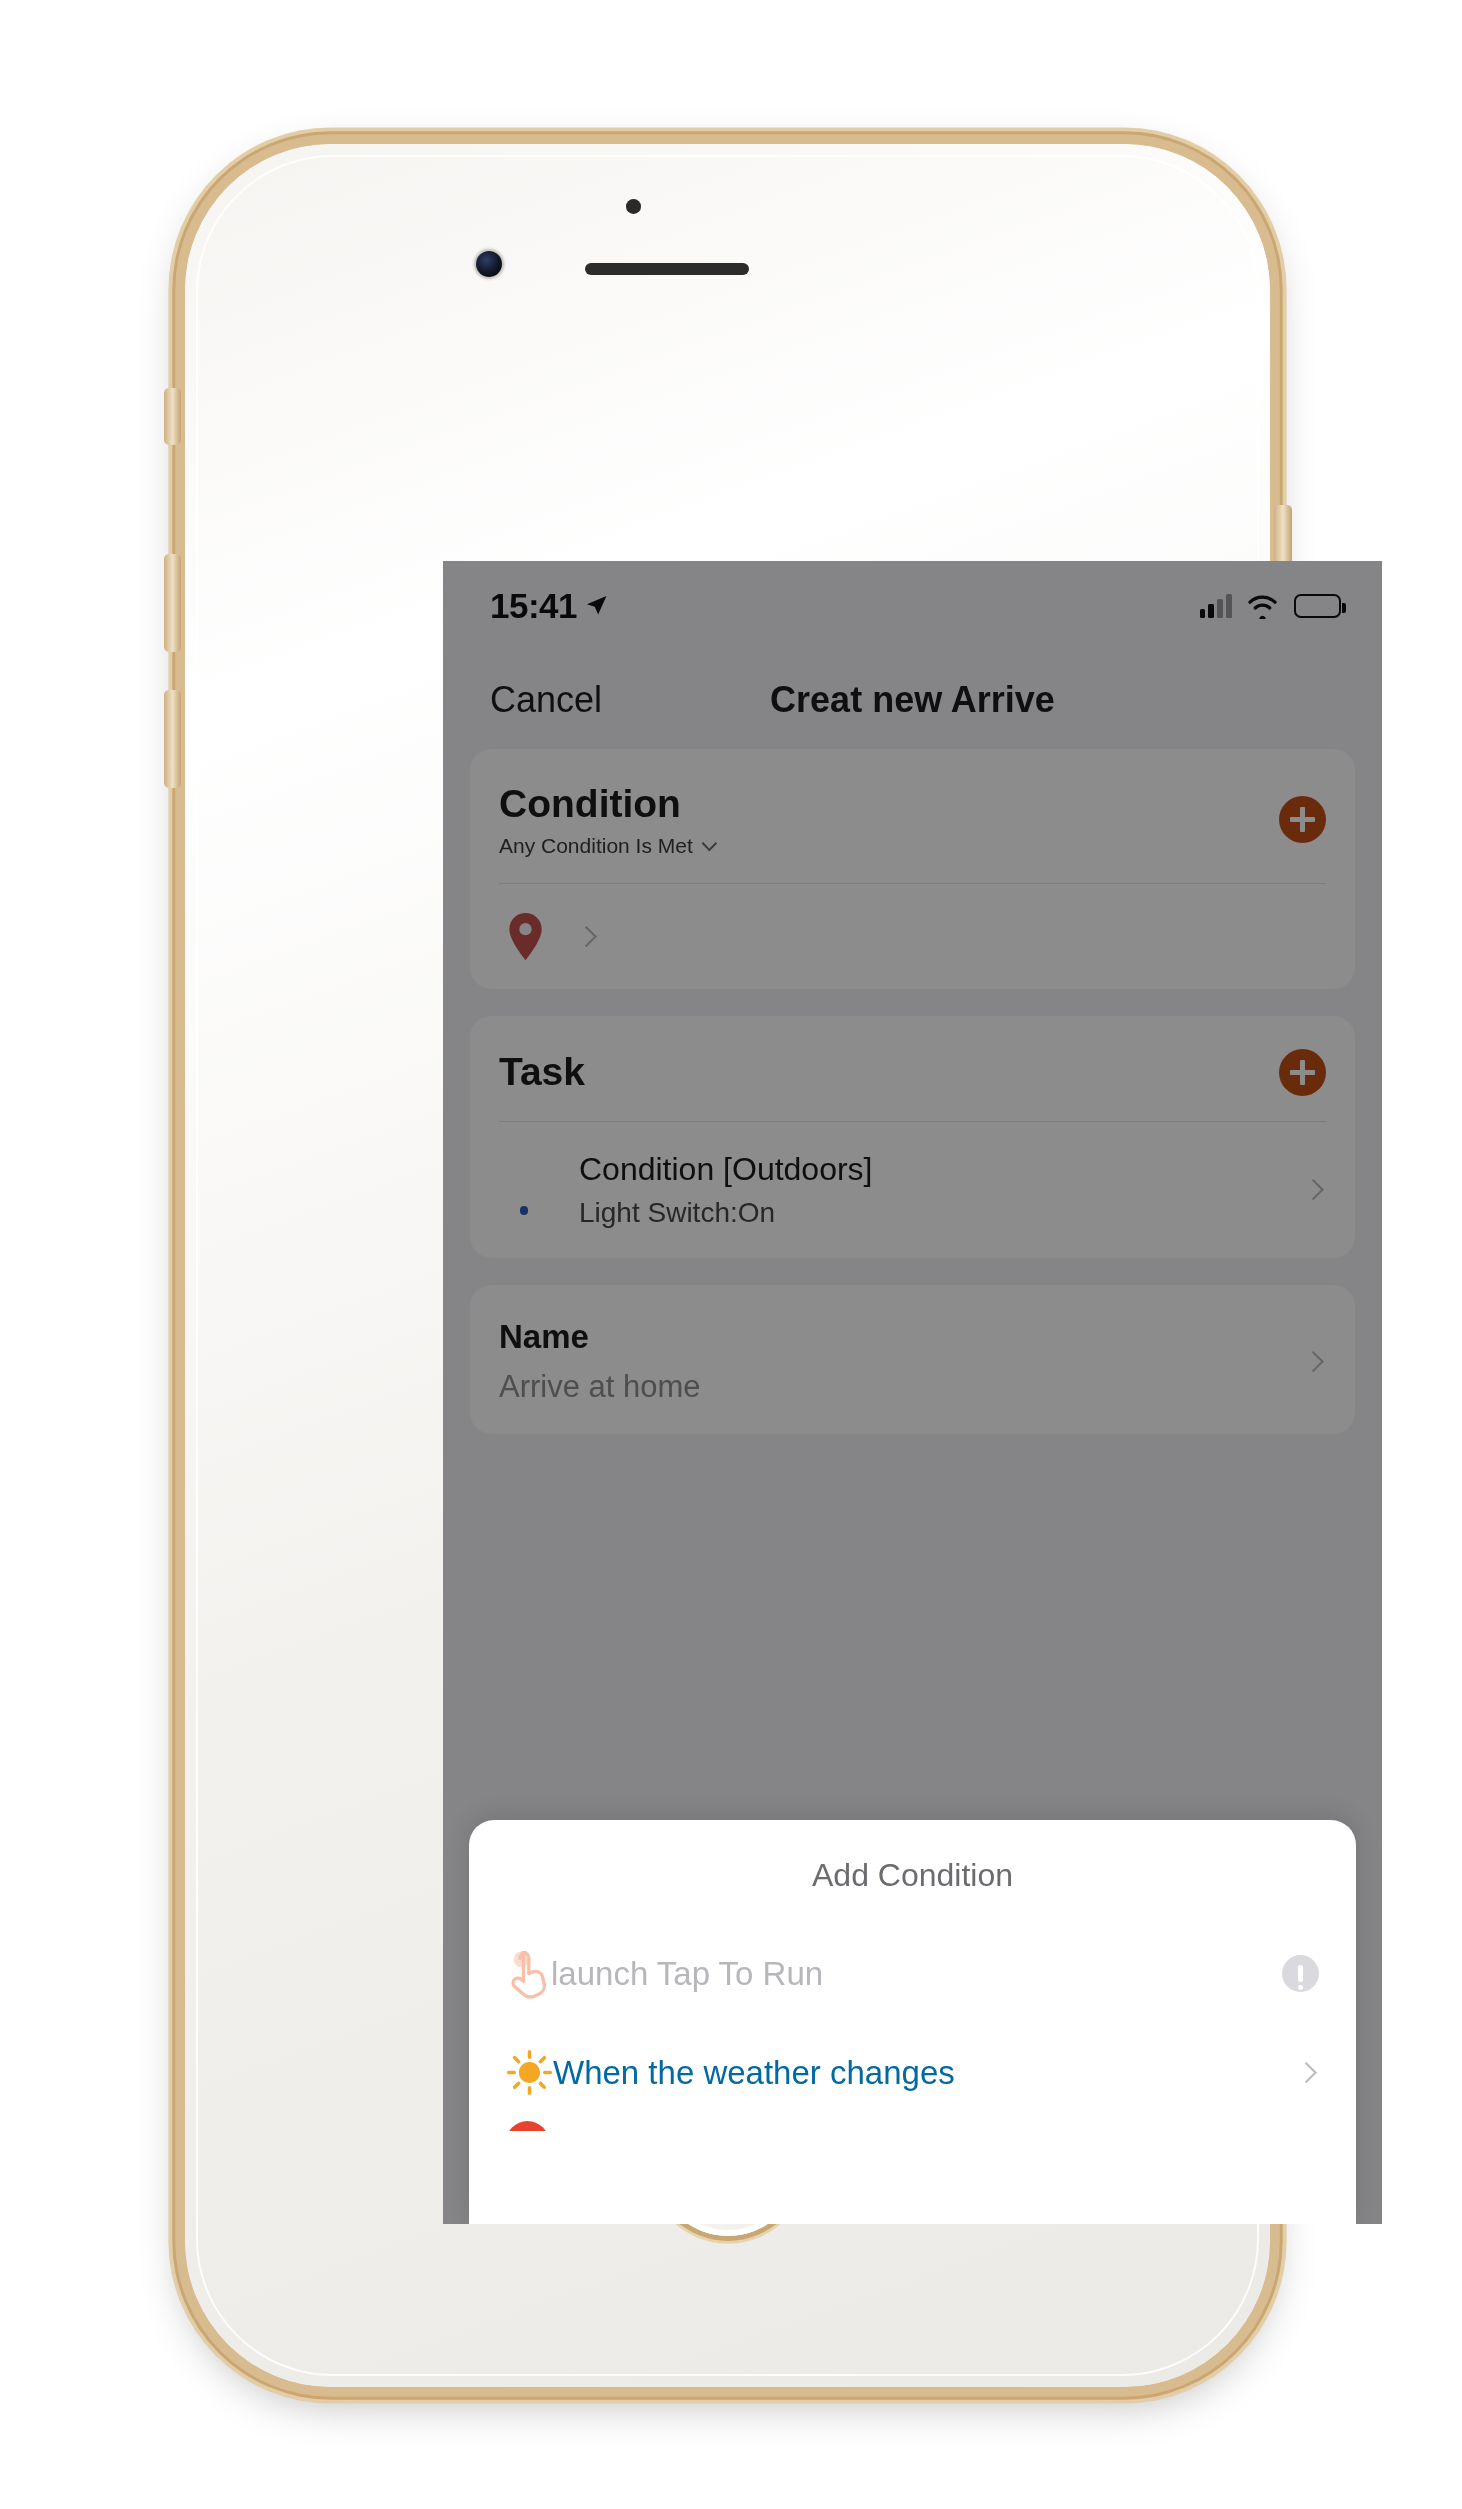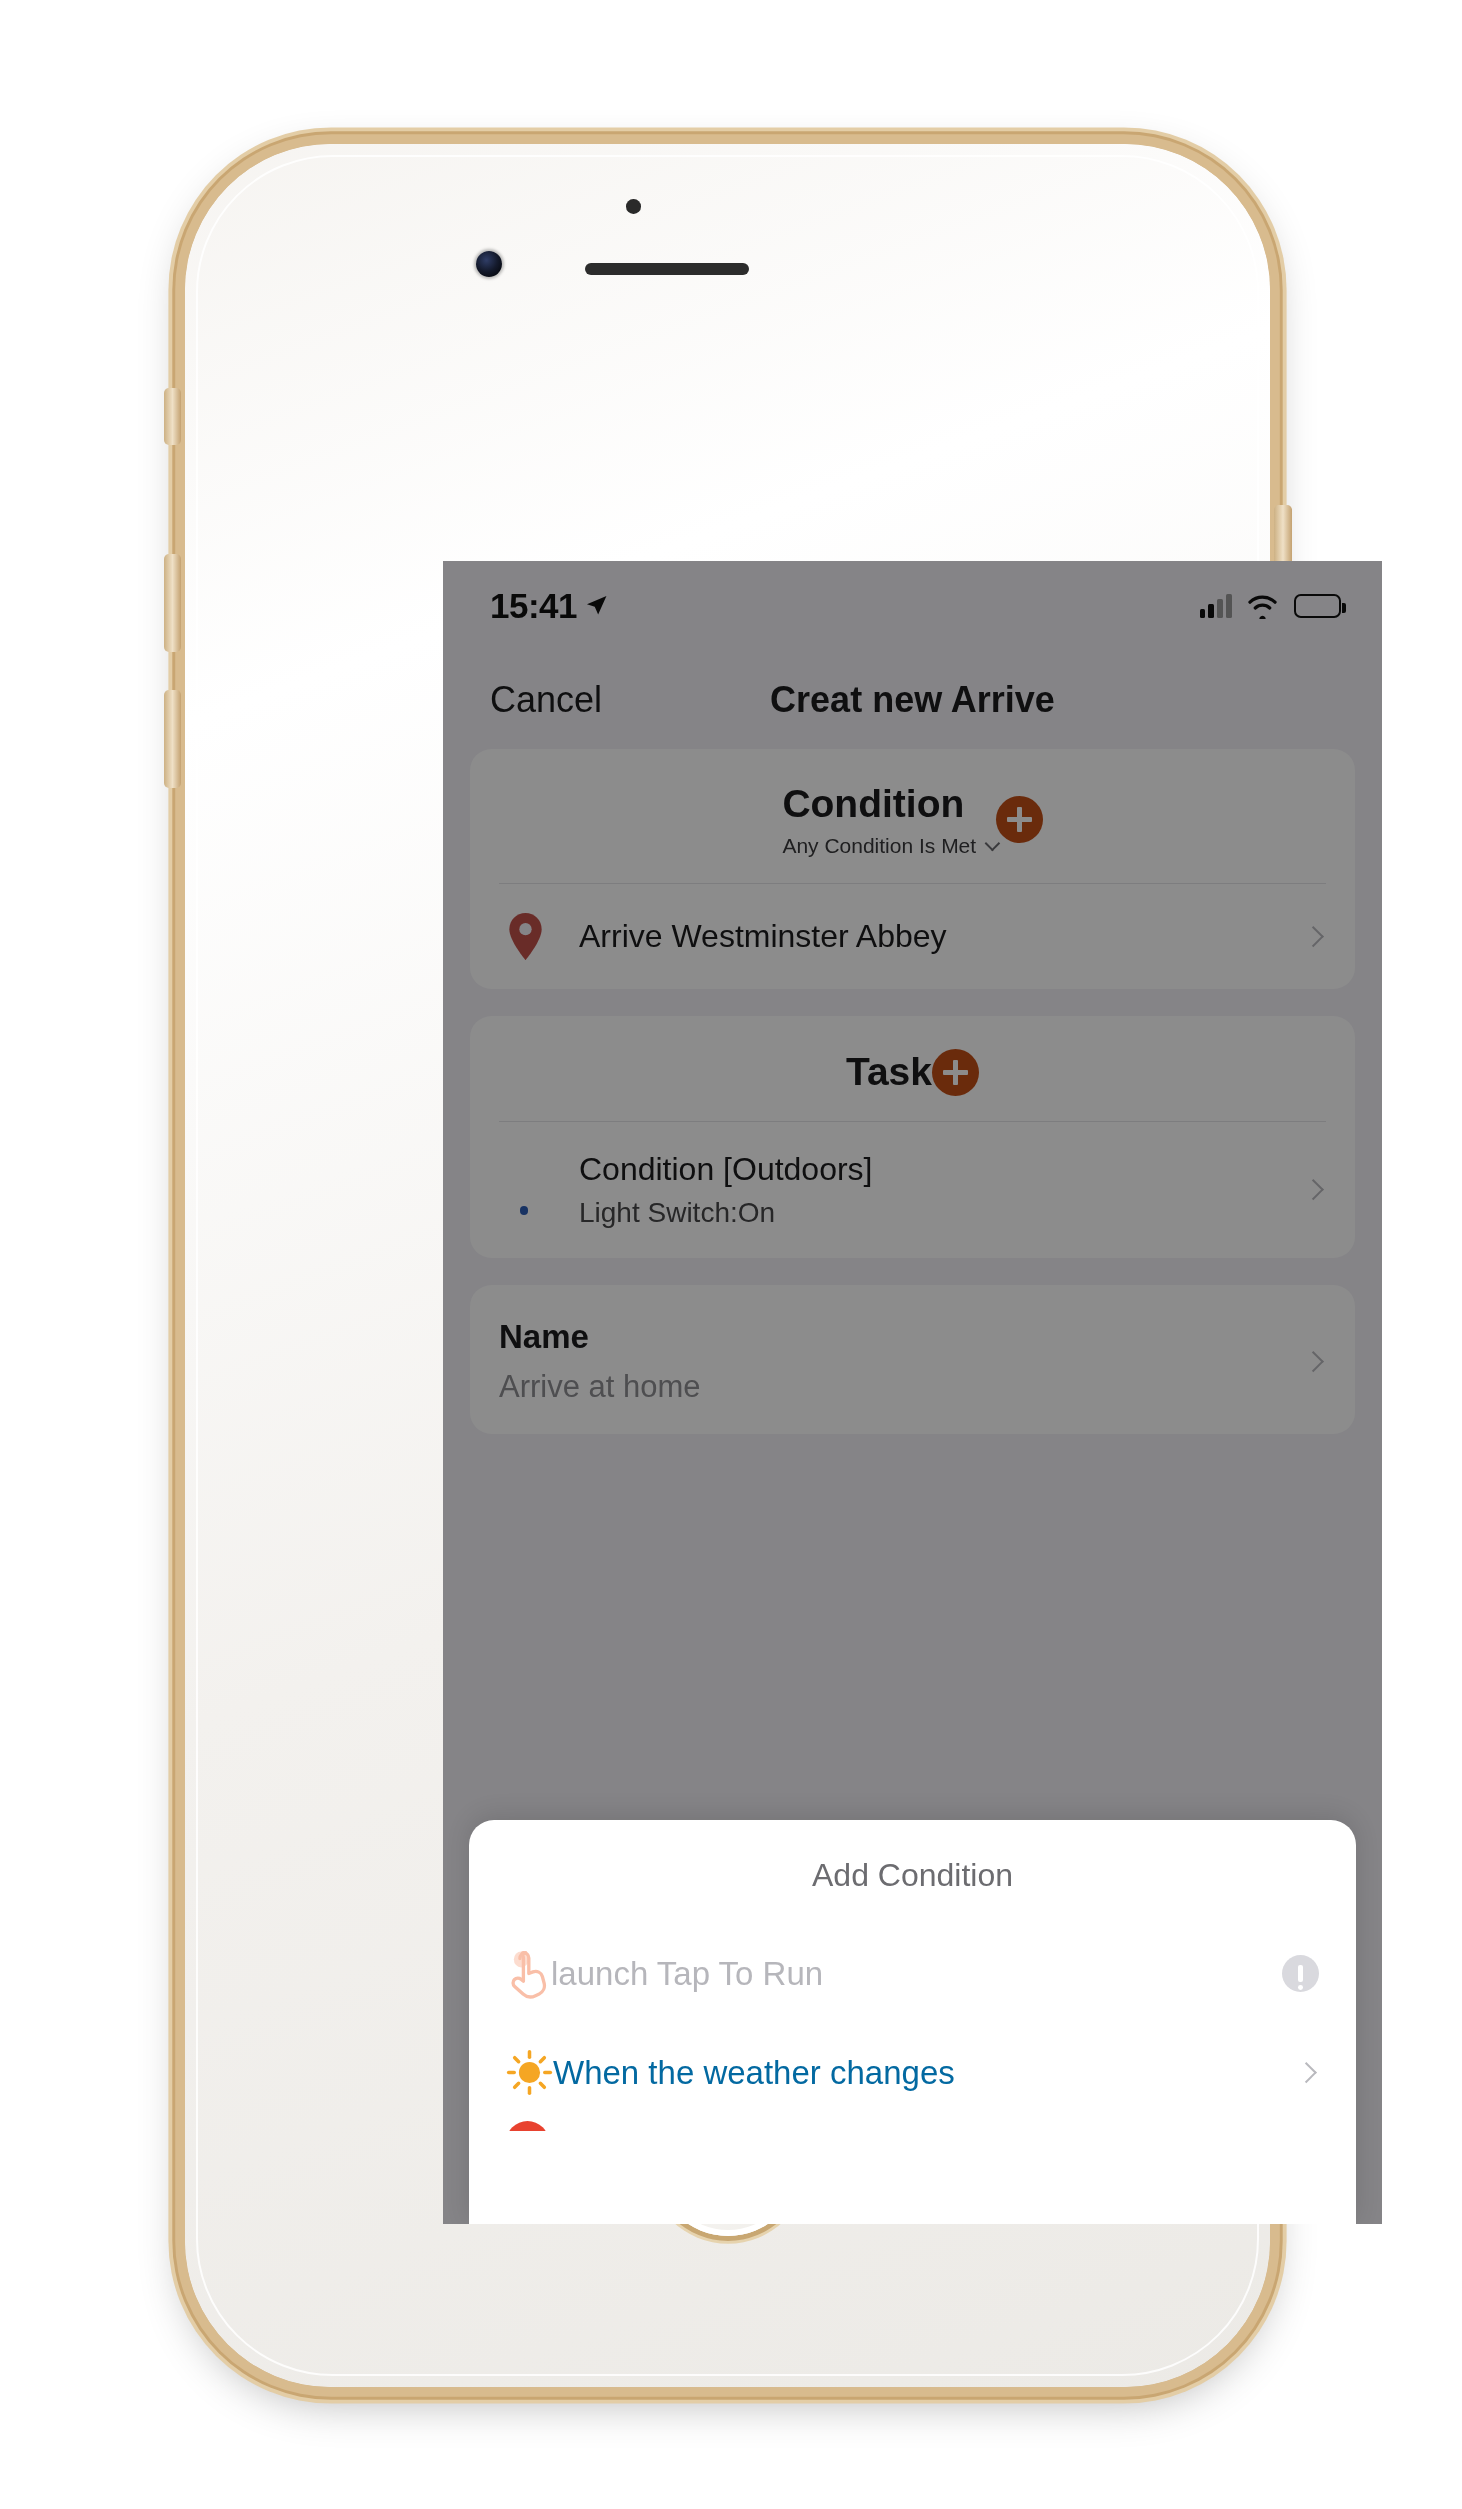--- a/index.html
+++ b/index.html
@@ -128,21 +128,21 @@
 
   
   #content { position:relative; z-index:2; padding:0 27px; }
   .card {
     background:#ffffff;
     border-radius:21.5px;
     margin-bottom:27px;
     padding:0 29px;
   }
   .card-head {
-    display:flex; align-items:center; justify-content:center;
+    display:flex; align-items:center; justify-content:space-between;
     padding:33px 0 25px 0;
   }
   .card-head-text { display:flex; flex-direction:column; gap:7.8px; }
   .card-title { font-size:39px; font-weight:700; color:#1c1c1e; }
   .card-sub {
     font-size:21px; color:#3a3a3c;
     display:flex; align-items:center; gap:8.8px;
   }
   .chev-down {
     display:inline-block; width:10.7px; height:10.7px;
@@ -313,23 +313,20 @@
               <span></span>
             </div>
           </div>
           <div class="divider"></div>
           <div class="row">
             <span class="row-icon">
               <svg class="pin-icon" viewBox="0 0 24 32">
                 <path d="M12 0C5.9 0 1 4.9 1 11c0 8 11 21 11 21s11-13 11-21C23 4.9 18.1 0 12 0z" fill="#C0504A"></path>
                 <circle cx="12" cy="11" r="4.2" fill="#f2f1f6"></circle>
               </svg>
-            </span>
-            <span class="row-body">
-              <span class="row-title">Arrive Westminster Abbey</span>
             </span>
             <i class="chev-right"></i>
           </div>
         </div>
 
         <div class="card">
           <div class="card-head">
             <div class="card-head-text">
               <span class="card-title">Task</span>
             </div>

